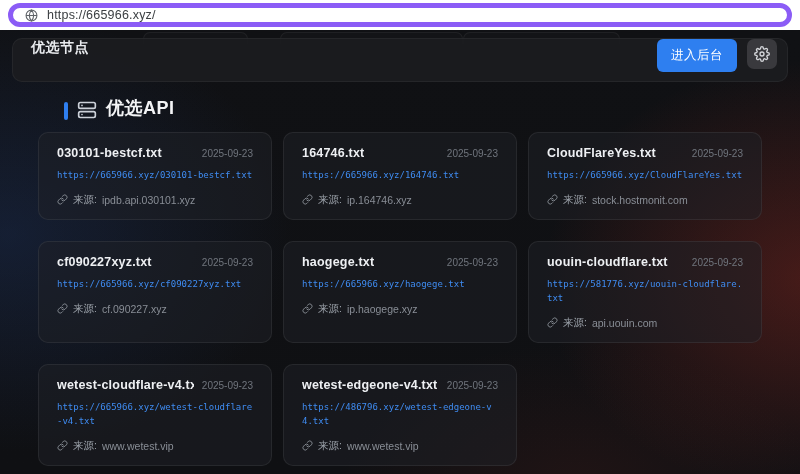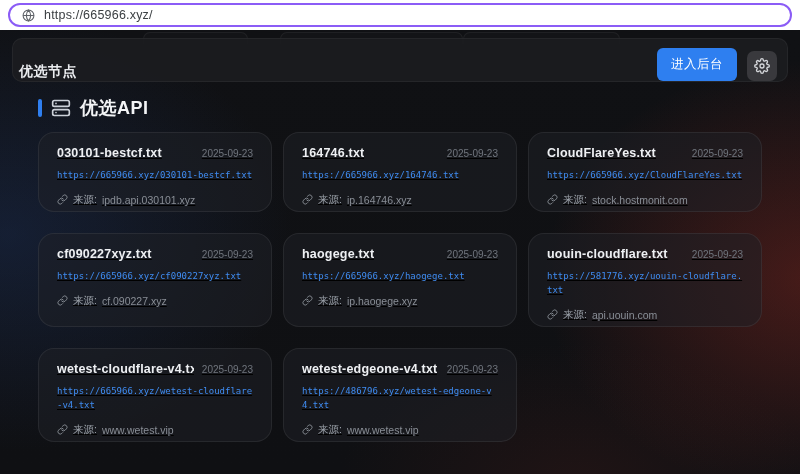--- a/index.html
+++ b/index.html
@@ -5,21 +5,21 @@
   * { margin: 0; padding: 0; box-sizing: border-box; }
   html, body { width: 800px; height: 474px; overflow: hidden; }
   body { font-family: "Liberation Sans", sans-serif; background: #101114; }
 
   
   .browser-bar {
     height: 30px; background: #ffffff;
     display: flex; align-items: center; padding: 0 8px;
   }
   .url-pill {
-    flex: 1; height: 24px; border: 2px solid #8b5cf6; border-radius: 13px;
+    flex: 1; height: 24px; border: 5px solid #8b5cf6; border-radius: 13px;
     display: flex; align-items: center; gap: 9px; padding: 0 12px;
     background: #ffffff;
   }
   .globe-icon { width: 13px; height: 13px; color: #5f6368; flex: 0 0 auto; }
   .url-text { font-size: 12.5px; color: #3c4043; letter-spacing: .2px; }
 
   
   .page {
     position: relative; height: 444px; overflow: hidden;
     background:
@@ -39,58 +39,57 @@
   .ghost-2 { left: 280px; width: 183px; }
   .ghost-3 { left: 463px; width: 157px; }
 
   
   .topbar {
     position: relative; z-index: 2;
     margin: 8px 12px 0; height: 44px;
     background: rgba(27, 28, 31, 0.96);
     border: 1px solid rgba(255,255,255,0.05);
     border-radius: 10px;
-    display: flex; align-items: flex-end; padding: 0 10px 0 6px;
+    display: flex; align-items: flex-start; padding: 0 10px 0 18px;
   }
   .topbar-title { font-size: 14px; font-weight: bold; color: #e9ebee; letter-spacing: .5px; }
   .topbar-spacer { flex: 1; }
   .admin-btn {
     border: none; cursor: pointer; font-family: inherit;
     background: #2e7ff0; color: #ffffff; font-size: 12.5px;
     padding: 8px 14px; border-radius: 6px; letter-spacing: .5px;
   }
   .gear-btn {
     border: none; cursor: pointer; margin-left: 10px;
     width: 30px; height: 30px; border-radius: 7px;
     background: #39393d; color: #d4d6da;
     display: flex; align-items: center; justify-content: center;
   }
   .gear-btn svg { width: 16px; height: 16px; }
 
   
   .section-head {
-    display: flex; align-items: center; gap: 9px;
-    margin: 14px 38px 12px;
+    display: flex; align-items: flex-end; gap: 9px;
+    margin: 14px 64px 12px;
   }
   .accent-bar { width: 4px; height: 18px; border-radius: 2px; background: #2f7ff0; }
   .server-icon { width: 20px; height: 20px; color: #ccd1d9; }
   .section-title { font-size: 18px; font-weight: bold; color: #f3f4f6; letter-spacing: .5px; }
 
   
   .grid {
     margin: 0 38px;
     display: grid; grid-template-columns: repeat(3, 1fr);
     column-gap: 11px; row-gap: 21px;
   }
   .card {
     background: rgba(30, 33, 39, 0.52);
     border: 1px solid rgba(255,255,255,0.07);
-    border-radius: 16px;
-    padding: 13px 18px 4px;
-    text-decoration: underline;
+    border-radius: 10px;
+    padding: 13px 18px 12px;
   }
   .card-top { display: flex; align-items: baseline; justify-content: space-between; gap: 8px; margin-bottom: 9px; }
   .card-title { font-size: 12.5px; font-weight: bold; color: #eef0f3; letter-spacing: .2px; white-space: nowrap; overflow: hidden; }
   .card-date { font-size: 10px; color: #70757d; flex: 0 0 auto; }
   .card-url {
     display: block; font-family: "DejaVu Sans Mono", monospace;
     font-size: 9px; line-height: 1.55; color: #3f8cf2;
     text-decoration: none; word-break: break-all; margin-bottom: 10px;
   }
   .card-src { display: flex; align-items: center; gap: 5px; font-size: 10.5px; color: #898e96; }

